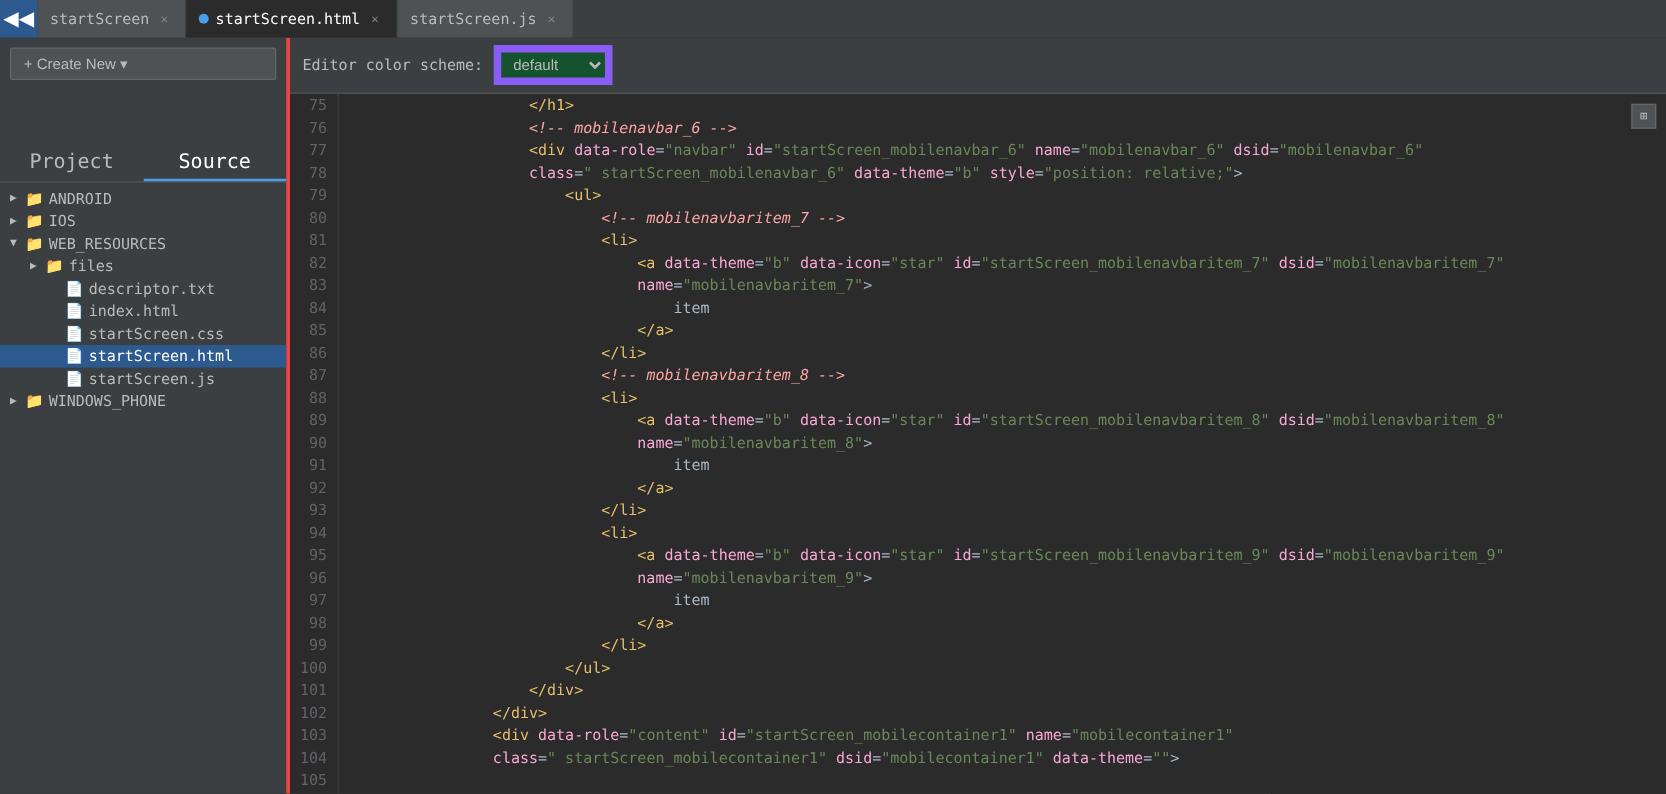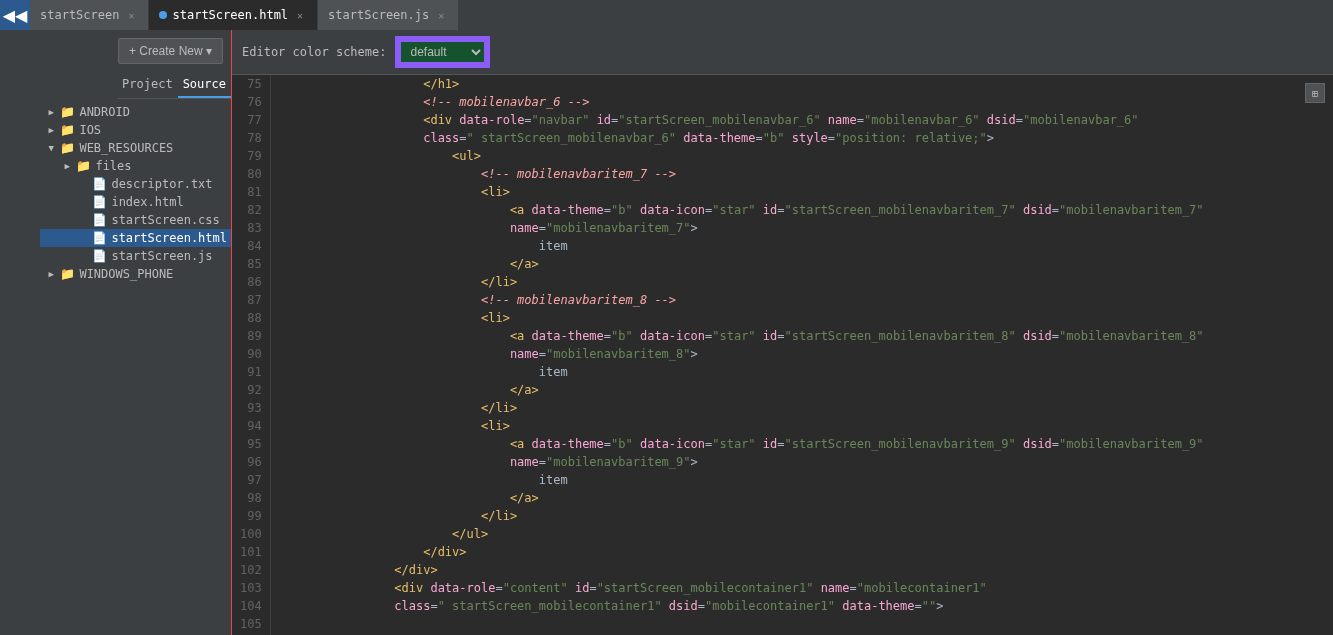--- a/index.html
+++ b/index.html
@@ -60,25 +60,24 @@
     .main-layout {
       display: flex;
       flex: 1;
       overflow: hidden;
     }
 
     
     .sidebar {
       width: 232px;
       background: #3c3f41;
-      border-right: 1px solid #ef4444;
+      border-right: 3px solid #ef4444;
       display: flex;
       flex-direction: column;
       flex-shrink: 0;
-      align-items: flex-end;
     }
     .create-new-btn {
       margin: 8px;
       padding: 5px 10px;
       background: #4e5254;
       border: 1px solid #666;
       color: #bbbbbb;
       cursor: pointer;
       font-size: 12px;
       display: flex; align-items: center; gap: 5px;
@@ -86,23 +85,24 @@
     }
     .sidebar-tabs {
       display: flex;
       border-bottom: 1px solid #555;
     }
     .sidebar-tab {
       flex: 1;
       padding: 5px;
       text-align: center;
       color: #bbbbbb;
-      font-size: 12px;
+      font-size: 16px;
       cursor: pointer;
       border-bottom: 2px solid transparent;
+      margin-top: 42px;
     }
     .sidebar-tab.active {
       color: #ffffff;
       border-bottom: 2px solid #4a9ee8;
     }
     .tree {
       flex: 1;
       overflow-y: auto;
       padding: 4px 0;
     }

